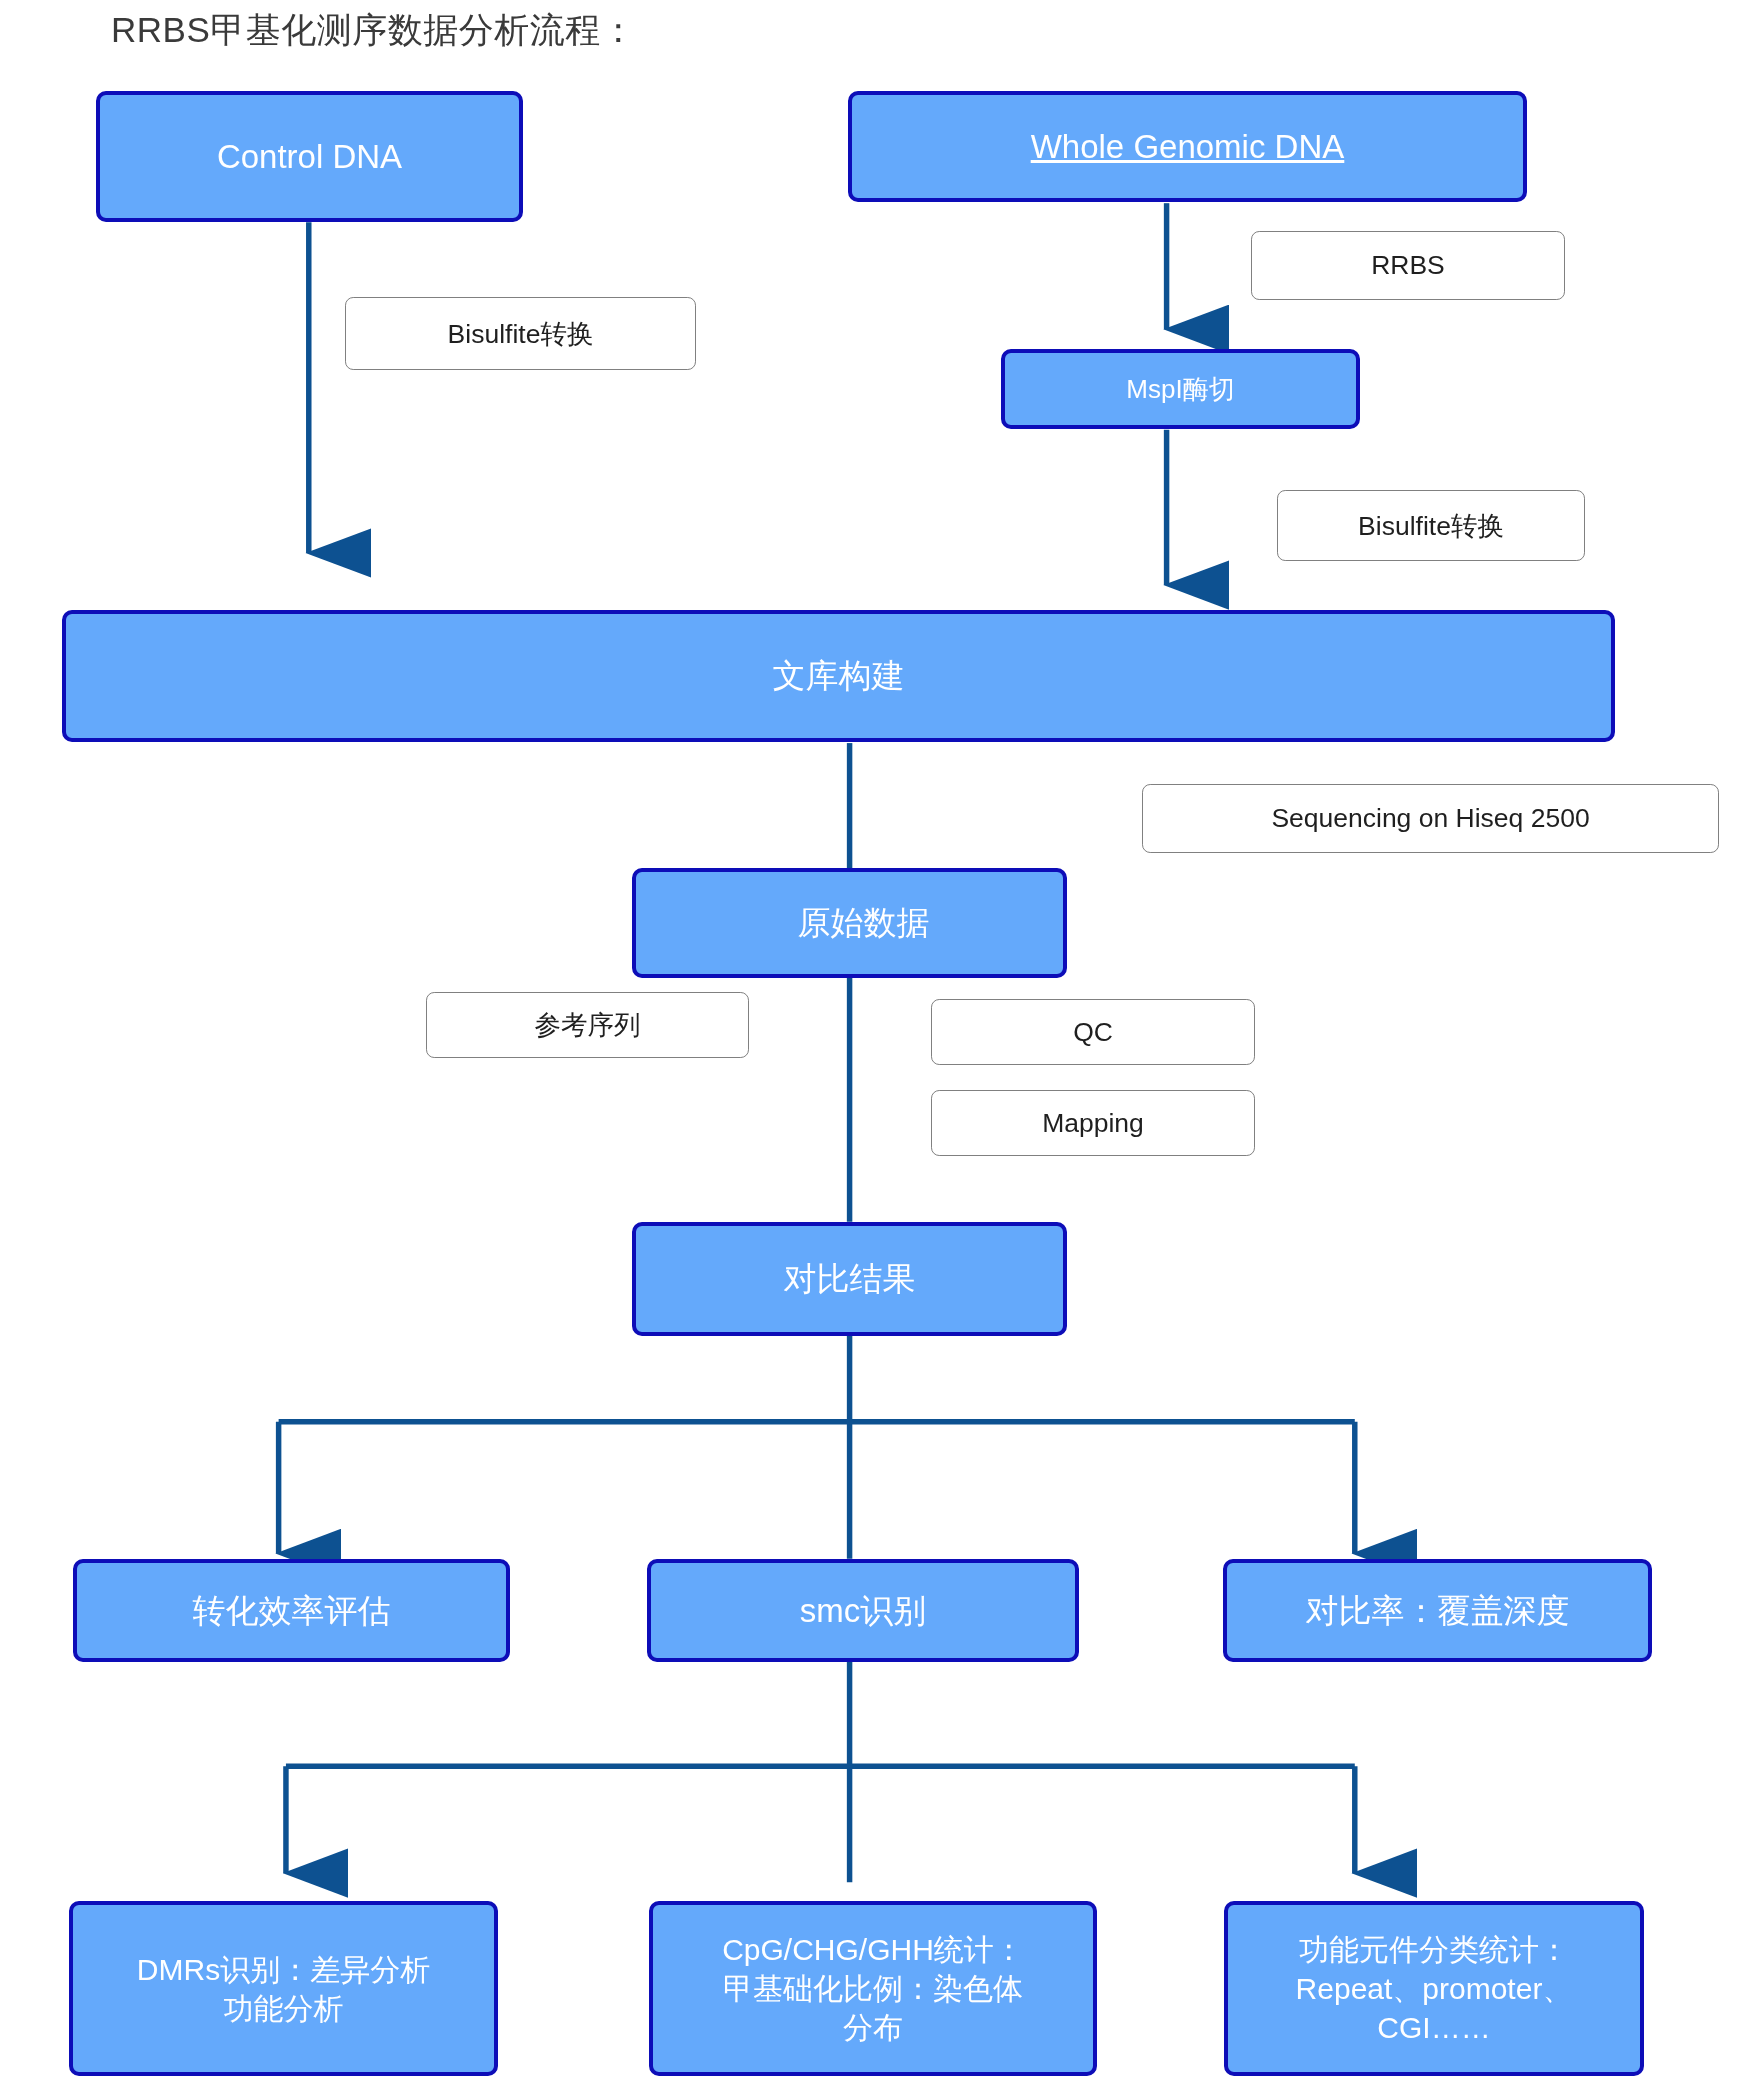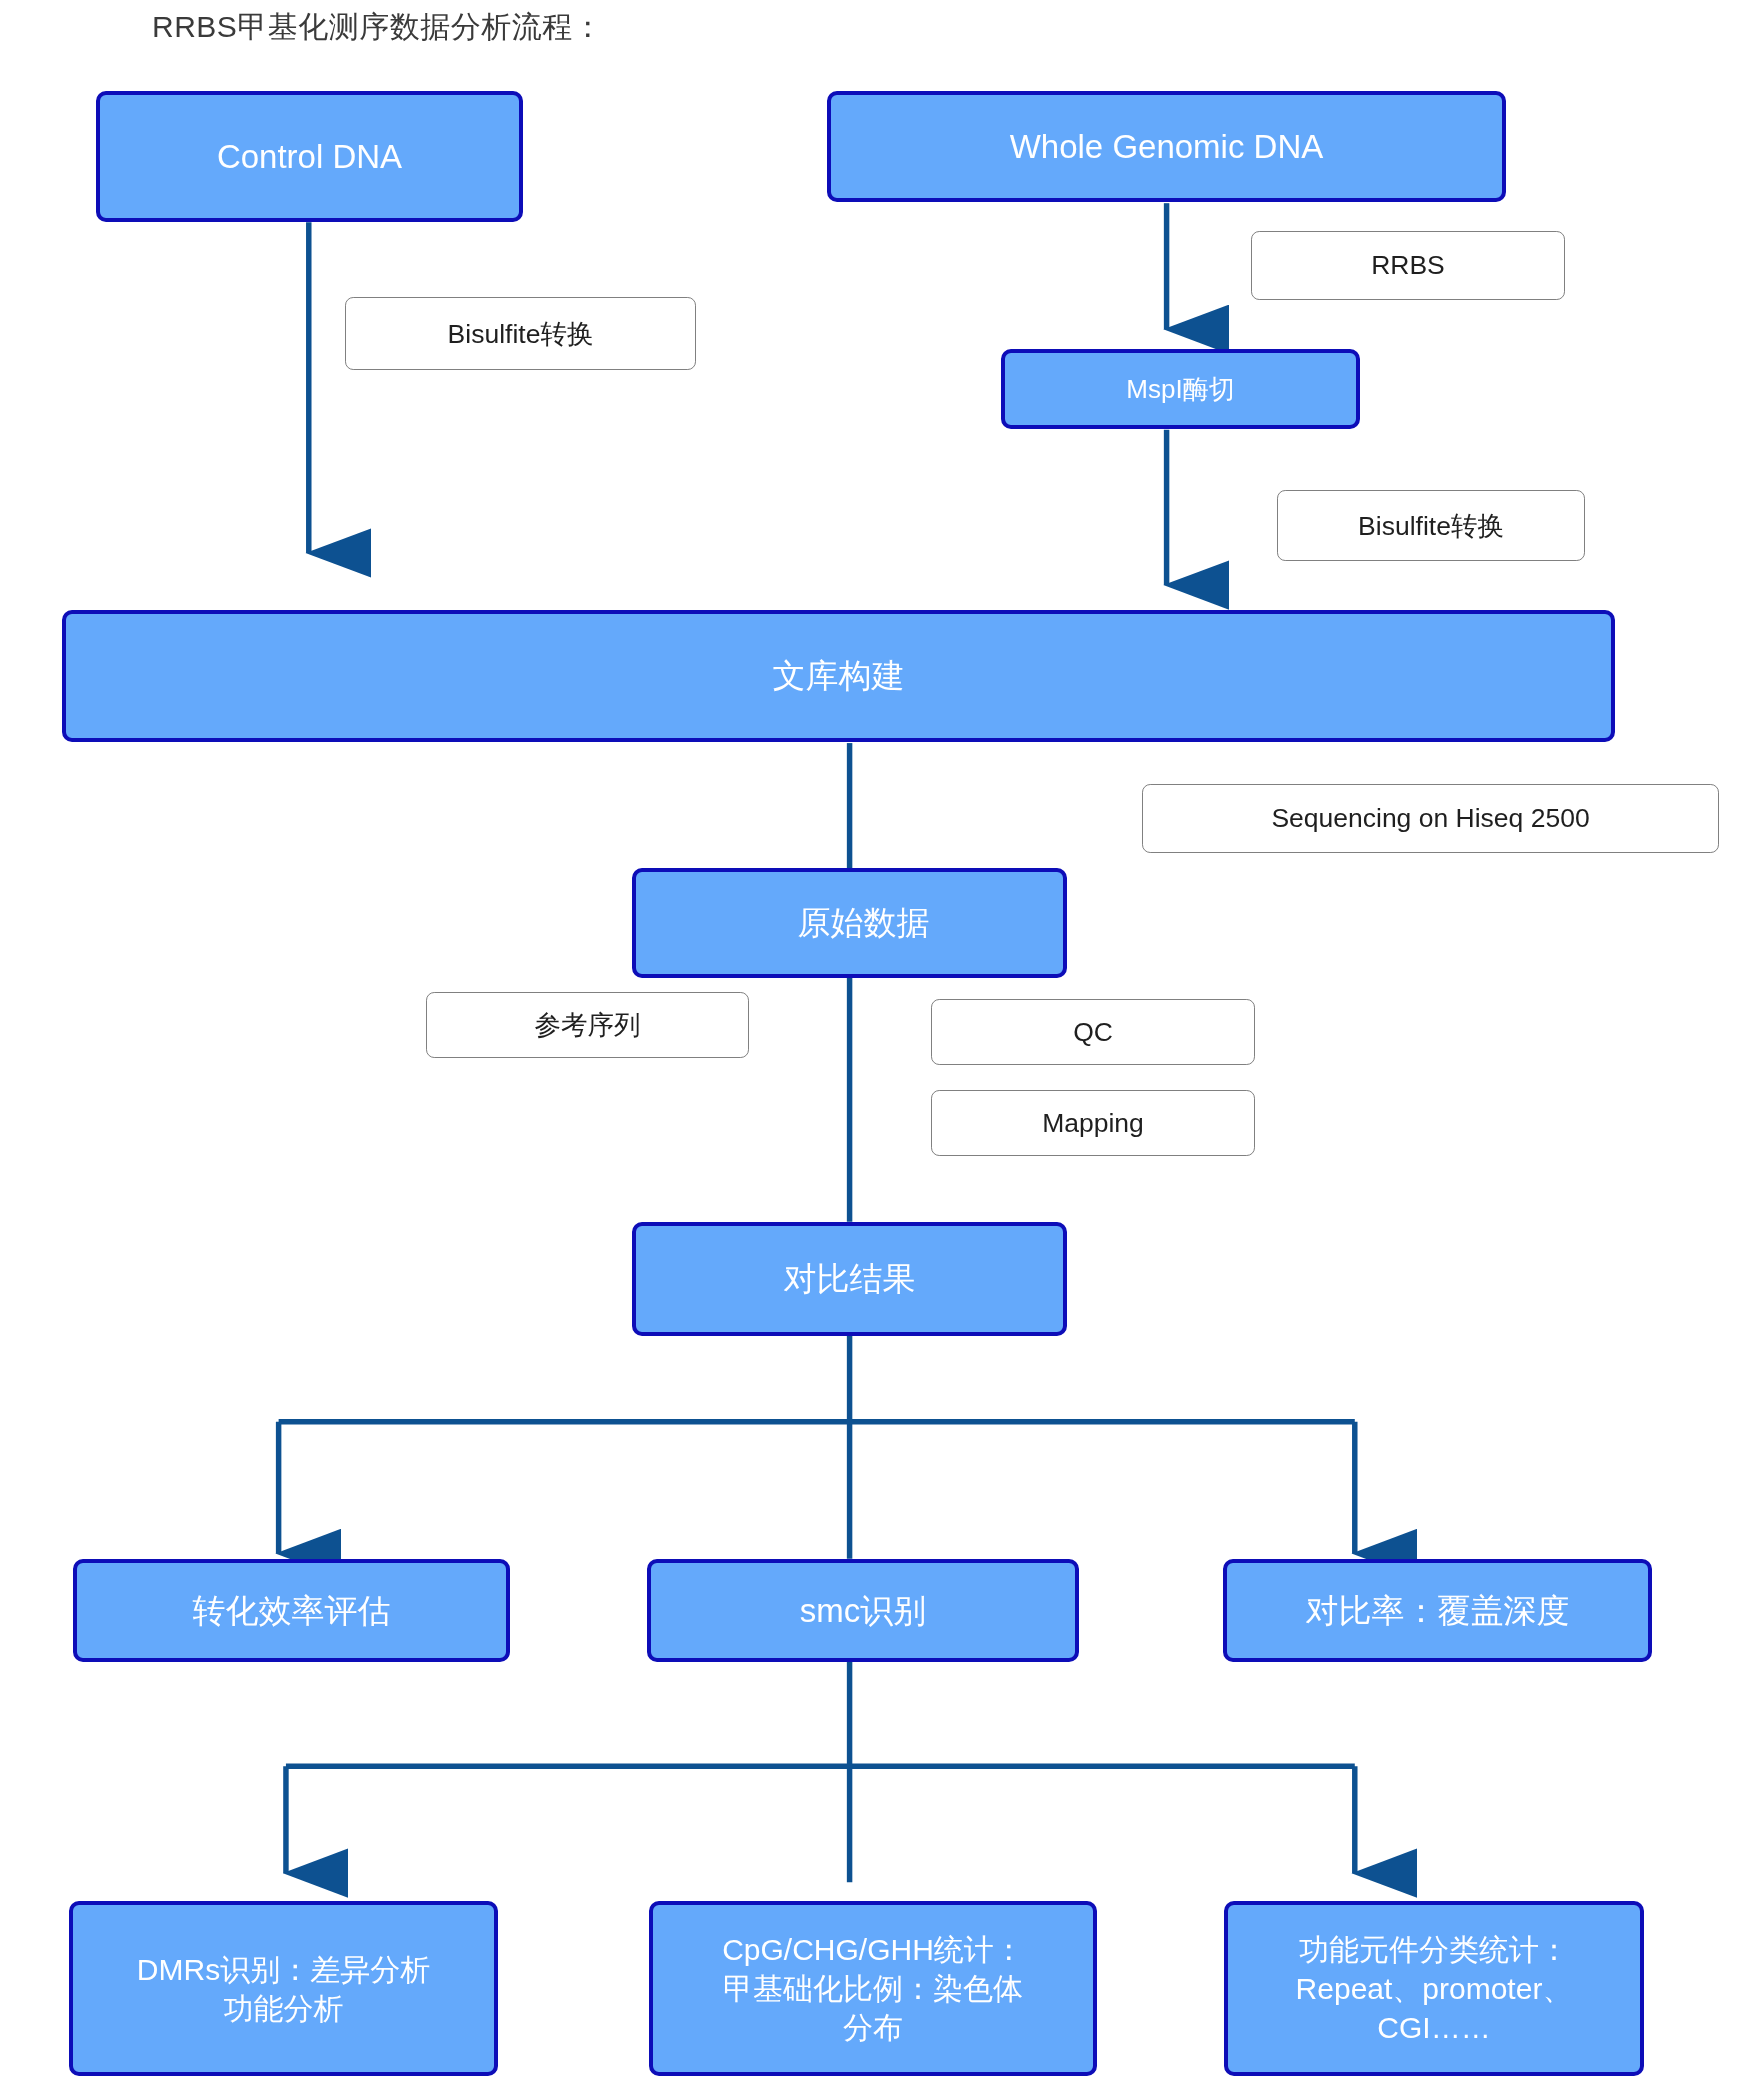--- a/index.html
+++ b/index.html
@@ -6,21 +6,21 @@
   body{
     width:1754px;height:2090px;position:relative;overflow:hidden;
     font-family:"Liberation Sans","DejaVu Sans",sans-serif;
     -webkit-font-smoothing:antialiased;
   }
   #canvas{position:absolute;left:0;top:0;width:1754px;height:2090px;}
   svg.edges{position:absolute;left:0;top:0;width:1754px;height:2090px;pointer-events:none;}
 
   .title{
     position:absolute;left:111px;top:7.3px;
-    font-size:30px;color:#3a3a3a;letter-spacing:0.5px;white-space:nowrap;margin-left:41px;
+    font-size:35px;color:#3a3a3a;letter-spacing:0.5px;white-space:nowrap;
   }
 
   
   .node{
     position:absolute;box-sizing:border-box;
     background:#64a9fb;
     border:4.6px solid #0d0db8;
     border-radius:10px;
     color:#ffffff;
     display:flex;align-items:center;justify-content:center;
@@ -76,21 +76,21 @@
 
       <path d="M930,1819 L930,2060"></path>
       <path d="M313,1933 L1483,1933"></path>
       <path d="M313,1933 L313,2050" marker-end="url(#ah)"></path>
       <path d="M1483,1933 L1483,2050" marker-end="url(#ah)"></path>
     </g>
   </svg>
 
   <div class="node" style="left:96px;top:91px;width:427px;height:131px;">Control DNA</div>
 
-  <div class="node" style="left:827px;top:91px;width:679px;height:111px;">Whole Genomic DNA</div>
+  <div class="node" style="left:848px;top:91px;width:679px;height:111px;text-decoration:underline;">Whole Genomic DNA</div>
 
   <div class="label" style="left:1251px;top:231px;width:314px;height:69px;">RRBS</div>
 
   <div class="label" style="left:345px;top:297px;width:351px;height:73px;">Bisulfite转换</div>
 
   <div class="node small" style="left:1001px;top:349px;width:359px;height:80px;">MspI酶切</div>
 
   <div class="label" style="left:1277px;top:490px;width:308px;height:71px;">Bisulfite转换</div>
 
   <div class="node" style="left:62px;top:610px;width:1553px;height:132px;">文库构建</div>

